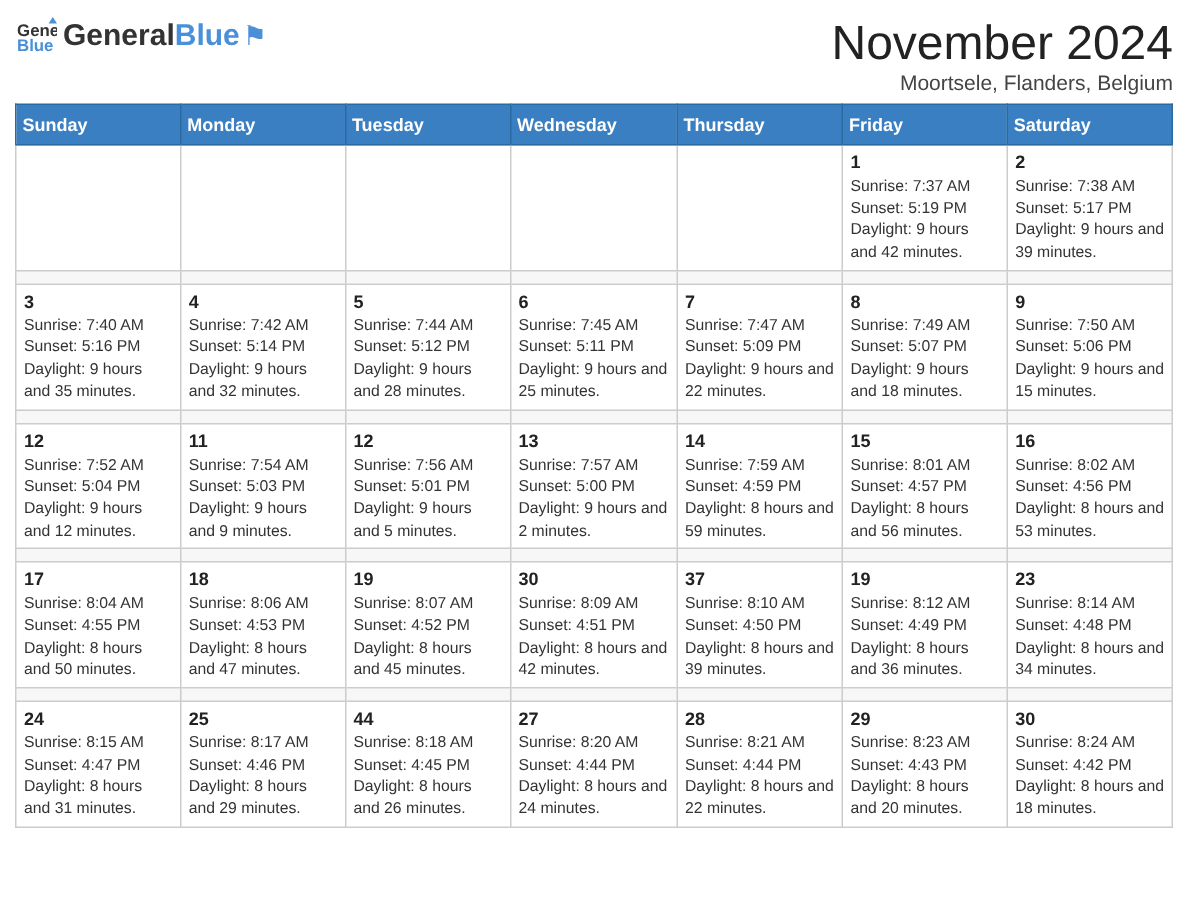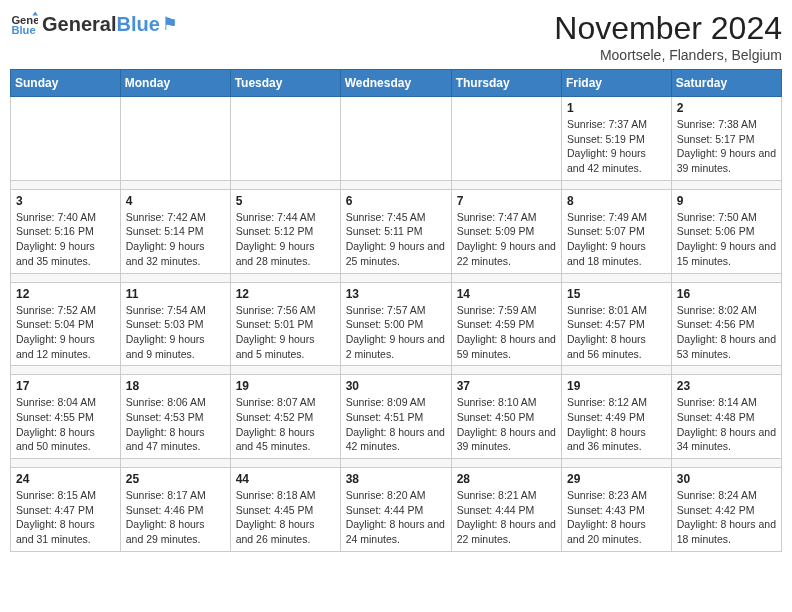--- a/index.html
+++ b/index.html
@@ -270,21 +270,21 @@
         </td>
         <td>
           <span class="day-number">25</span>
           <div class="day-info">Sunrise: 8:17 AM<br>Sunset: 4:46 PM<br>Daylight: 8 hours and 29 minutes.</div>
         </td>
         <td>
           <span class="day-number">44</span>
           <div class="day-info">Sunrise: 8:18 AM<br>Sunset: 4:45 PM<br>Daylight: 8 hours and 26 minutes.</div>
         </td>
         <td>
-          <span class="day-number">38</span>
+          <span class="day-number">27</span>
           <div class="day-info">Sunrise: 8:20 AM<br>Sunset: 4:44 PM<br>Daylight: 8 hours and 24 minutes.</div>
         </td>
         <td>
           <span class="day-number">28</span>
           <div class="day-info">Sunrise: 8:21 AM<br>Sunset: 4:44 PM<br>Daylight: 8 hours and 22 minutes.</div>
         </td>
         <td>
           <span class="day-number">29</span>
           <div class="day-info">Sunrise: 8:23 AM<br>Sunset: 4:43 PM<br>Daylight: 8 hours and 20 minutes.</div>
         </td>

